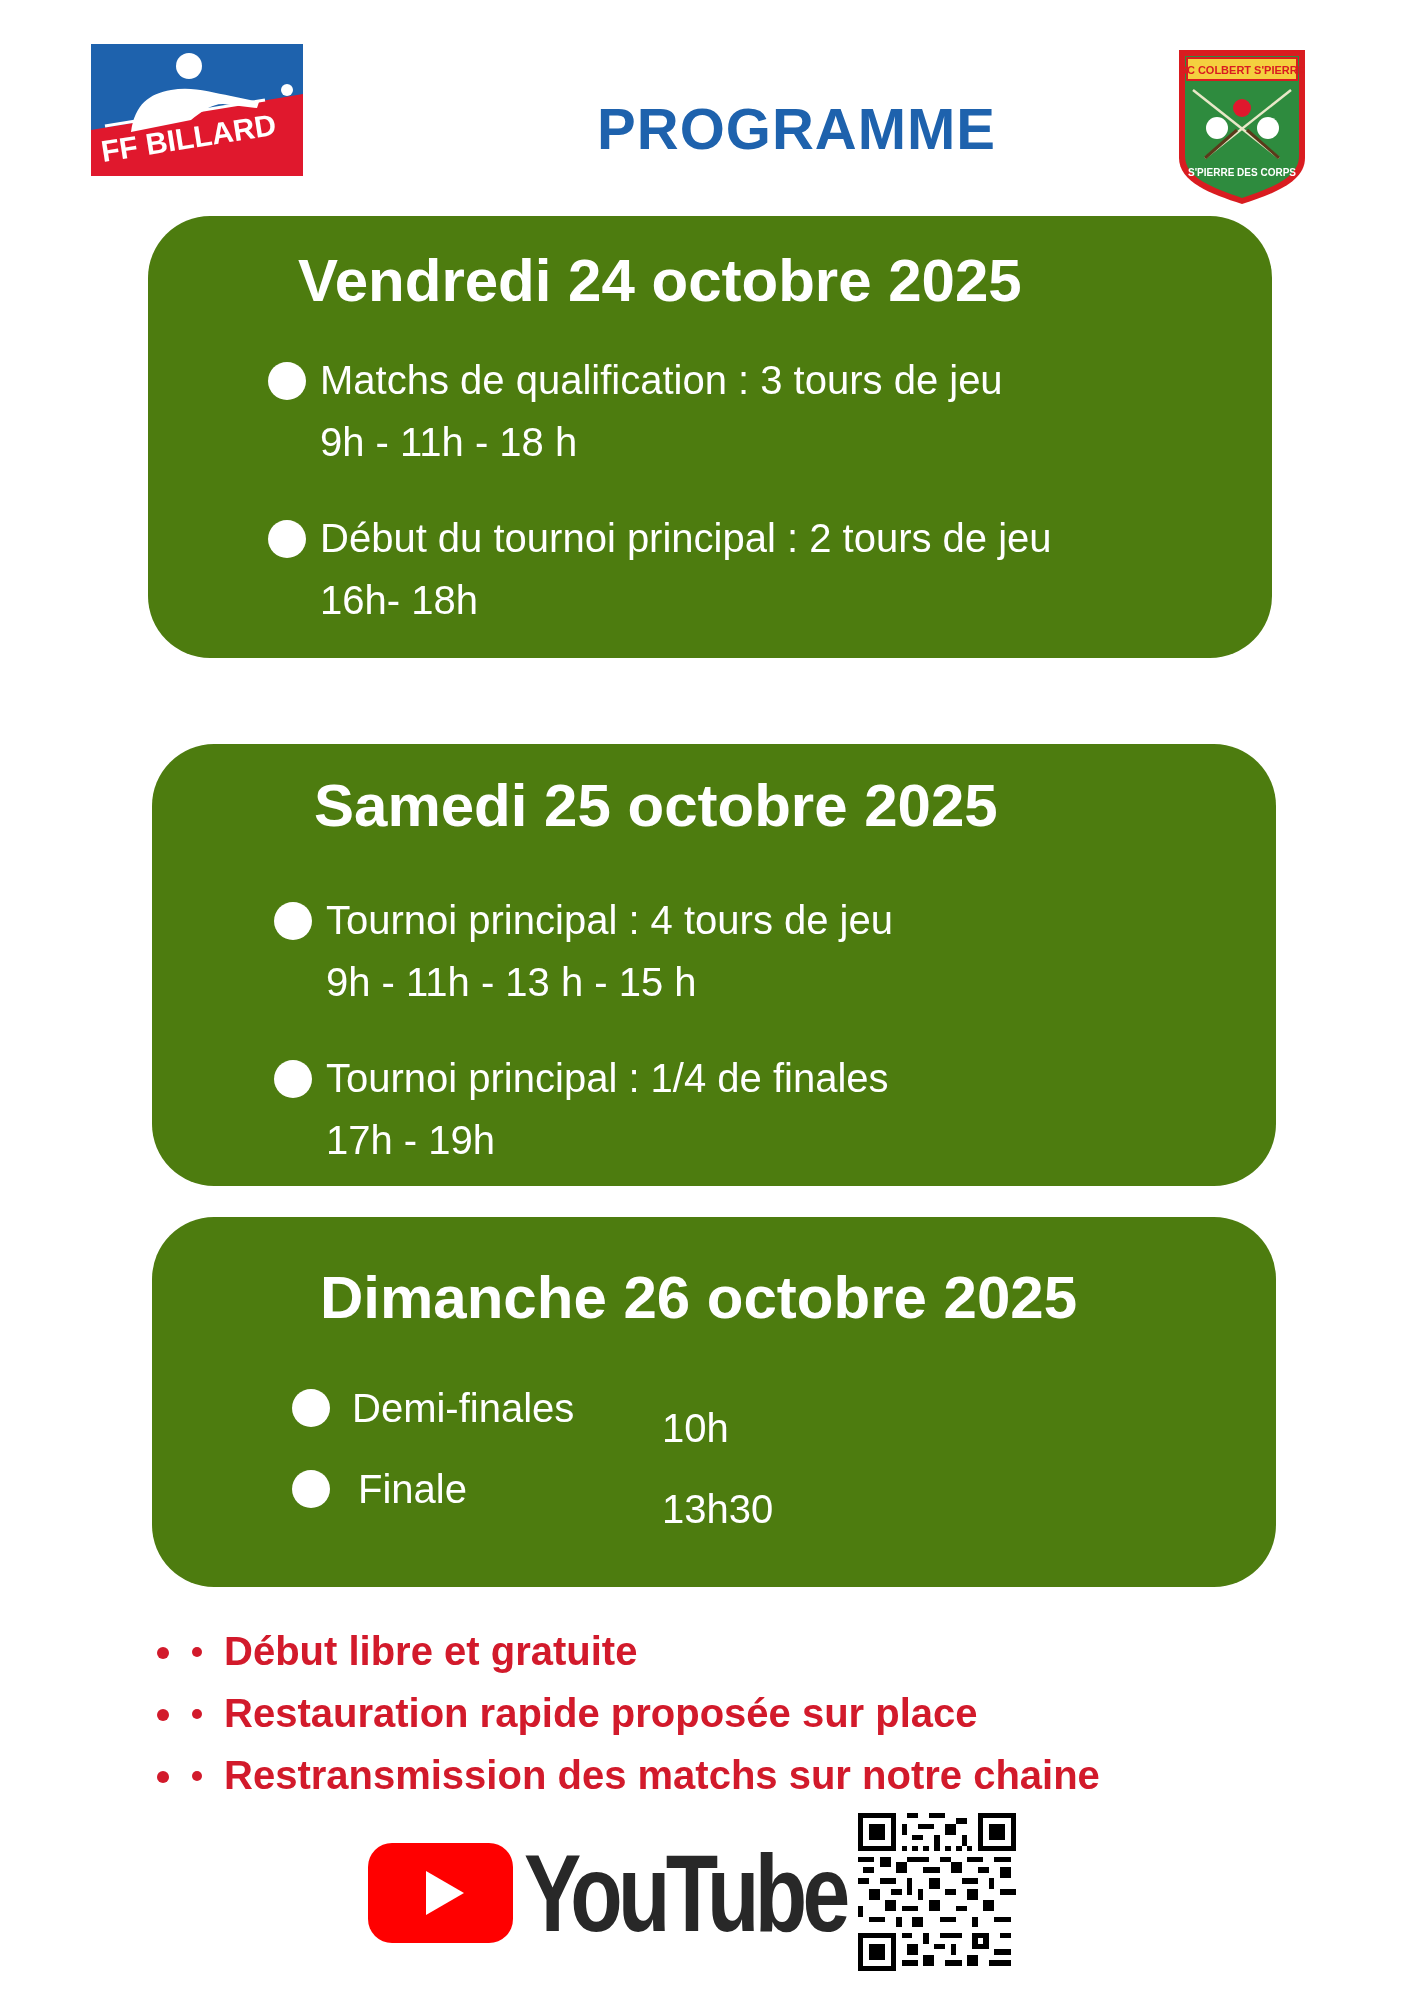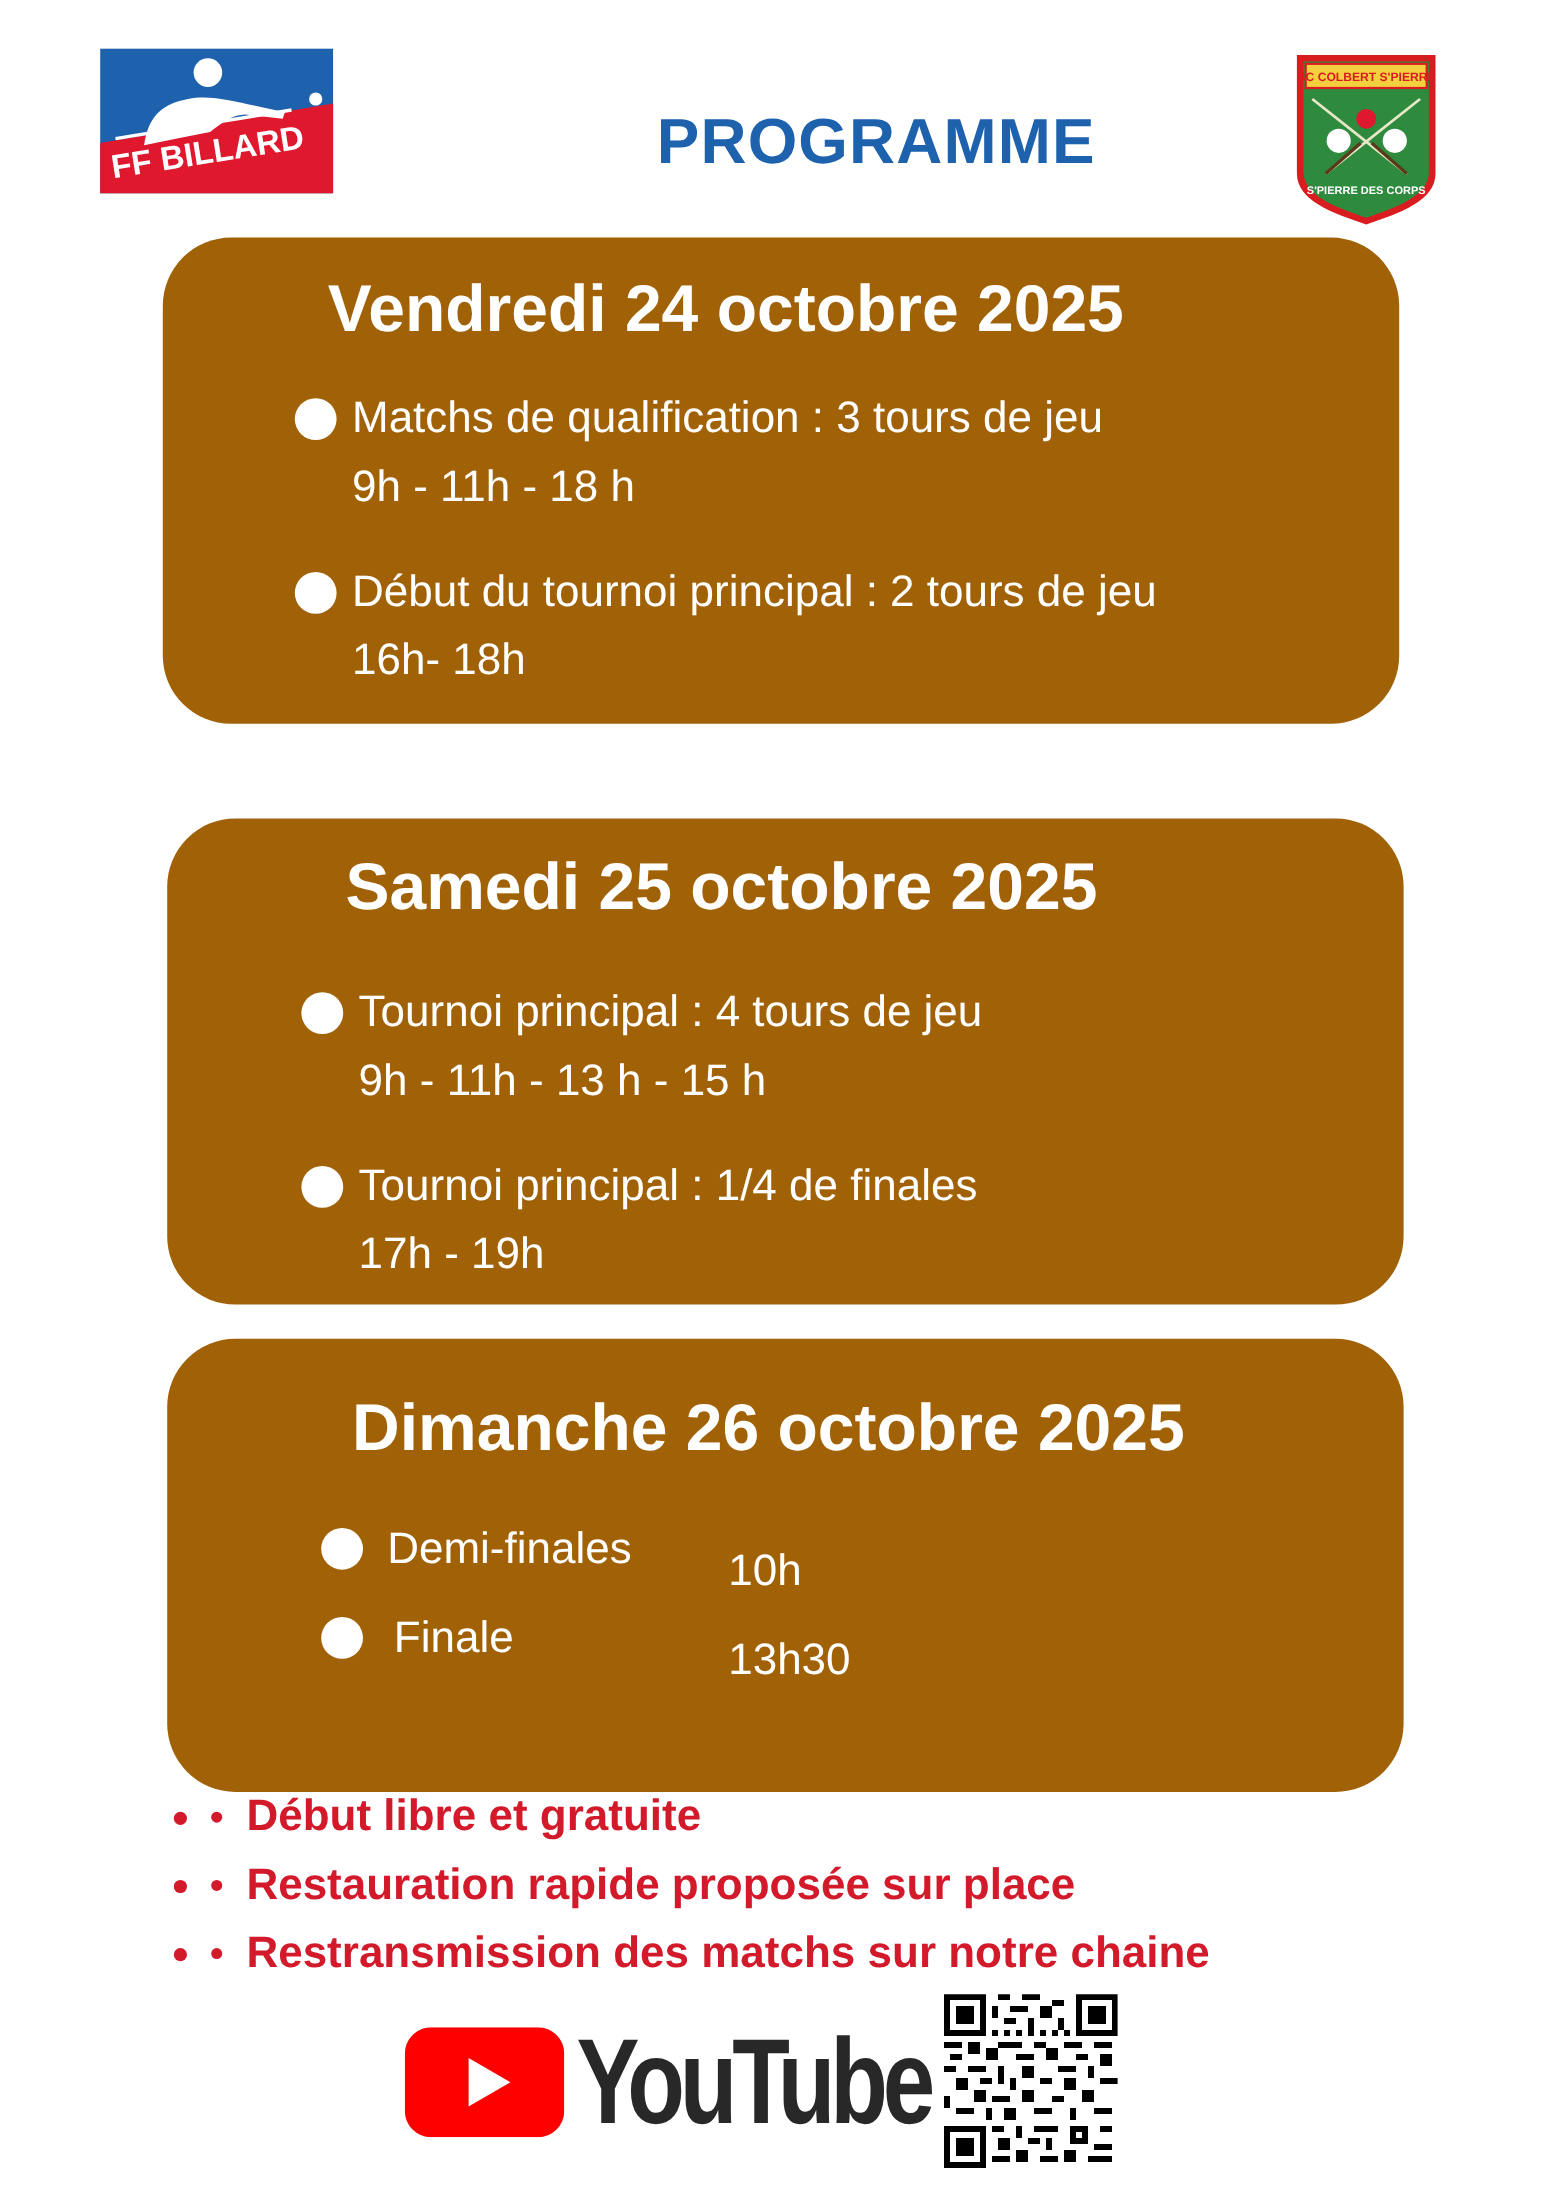--- a/index.html
+++ b/index.html
@@ -9,25 +9,25 @@
   .logo-ff { position: absolute; left: 91px; top: 44px; width: 212px; height: 132px; }
   .logo-club { position: absolute; left: 1177px; top: 48px; width: 130px; height: 158px; }
 
   .page-title {
     position: absolute; left: 396px; top: 84px; width: 600px; height: 90px;
     color: #1e62ad; font-weight: bold; font-size: 58px; line-height: 90px;
     letter-spacing: 1px; text-align: right;
   }
 
   .day-card {
-    position: absolute; background: #a16207; border-radius: 62px; color: #ffffff;
+    position: absolute; background: #4d7c0f; border-radius: 62px; color: #ffffff;
   }
   .card-1 { left: 148px; top: 216px; width: 1124px; height: 442px; }
   .card-2 { left: 152px; top: 744px; width: 1124px; height: 442px; }
-  .card-3 { left: 152px; top: 1217px; width: 1124px; height: 412px; }
+  .card-3 { left: 152px; top: 1217px; width: 1124px; height: 370px; }
 
   .day-title {
     position: absolute; font-weight: bold; font-size: 60px; line-height: 70px; white-space: nowrap;
   }
   .card-1 .day-title { left: 150px; top: 30px; }
   .card-2 .day-title { left: 162px; top: 27px; }
   .card-3 .day-title { left: 168px; top: 46px; }
 
   .sched-item { position: absolute; white-space: nowrap; }
   .bullet-dot {

